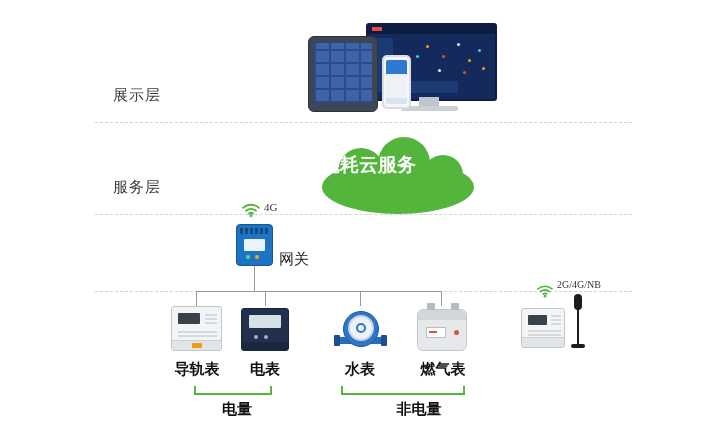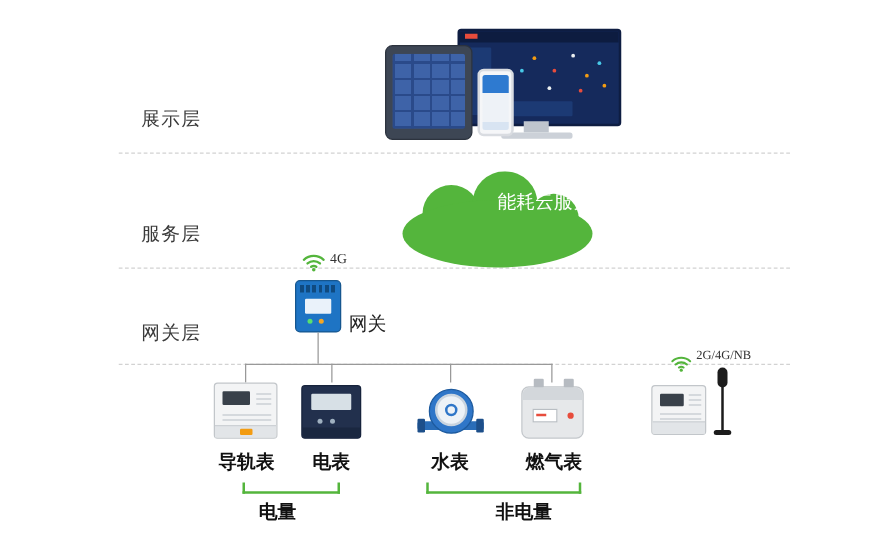--- a/index.html
+++ b/index.html
@@ -16,21 +16,21 @@
   .monitor-screen{position:absolute;left:366px;top:23px;width:127px;height:74px;background:#152a5c;border:2px solid #0e1d42;border-radius:3px;overflow:hidden;z-index:1;}
   .mon-topbar{position:absolute;left:0;top:0;width:100%;height:9px;background:#0d1c40;}
   .mon-chip{position:absolute;left:4px;top:2px;width:10px;height:4px;background:#e74c3c;}
   .mon-panel{position:absolute;background:#1c3a74;border-radius:1px;}
   .dot{position:absolute;width:3px;height:3px;border-radius:50%;}
   .monitor-neck{position:absolute;left:419px;top:97px;width:20px;height:9px;background:#bfc5cd;z-index:1;}
   .monitor-base{position:absolute;left:401px;top:106px;width:57px;height:5px;background:#ccd1d8;border-radius:2px;z-index:1;}
   .phone{position:absolute;left:382px;top:55px;width:29px;height:54px;background:#f5f6f8;border:2px solid #d9dce1;border-radius:5px;box-sizing:border-box;padding:3px 2px;z-index:3;}
   .phone-screen{width:100%;height:100%;border-radius:2px;background:linear-gradient(180deg,#2e7ad0 0 32%,#eef2f7 32% 86%,#d8e4f2 86% 100%);}
   
-  .cloud-title{position:absolute;left:321px;top:152px;width:152px;text-align:right;font-size:15px;font-weight:normal;color:#ffffff;z-index:4;}
+  .cloud-title{position:absolute;left:321px;top:152px;width:152px;text-align:left;font-size:19px;font-weight:bold;color:#ffffff;z-index:4;}
   .cloud-services{position:absolute;left:320px;top:177px;width:156px;display:grid;grid-template-columns:1fr 1fr;row-gap:4px;z-index:4;}
   .cloud-service{font-size:11.5px;font-weight:600;color:#ffffff;text-align:center;}
   
   .signal-label{position:absolute;font-size:11px;color:#333333;font-family:Liberation Serif, serif;}
   .gateway-device{position:absolute;left:236px;top:224px;width:37px;height:42px;background:#1e74c4;border:1px solid #15568f;border-radius:4px;box-sizing:border-box;}
   .gw-terminals{position:absolute;left:3px;top:3px;right:3px;height:6px;background:repeating-linear-gradient(90deg,#0f4a80 0 3px,#1e74c4 3px 5px);}
   .gw-label{position:absolute;left:7px;top:14px;width:21px;height:12px;background:#eaf2fa;border-radius:1px;}
   .gw-led1{position:absolute;left:9px;bottom:6px;width:4px;height:4px;border-radius:50%;background:#57e06f;}
   .gw-led2{position:absolute;left:18px;bottom:6px;width:4px;height:4px;border-radius:50%;background:#f5a623;}
   .gateway-label{position:absolute;left:279px;top:250px;font-size:15px;color:#222222;}
@@ -67,21 +67,20 @@
 <body>
 
 <div id="canvas">
 
   <div class="sep" style="top:122px"></div>
   <div class="sep" style="top:214px"></div>
   <div class="sep" style="top:291px"></div>
 
   <div class="layer-label" style="top:86px">展示层</div>
   <div class="layer-label" style="top:178px">服务层</div>
-  <div class="layer-label" style="top:257px">网关层</div>
 
   <div class="monitor-screen">
     <span class="mon-topbar"></span>
     <span class="mon-chip"></span>
     <span class="mon-panel" style="left:3px;top:13px;width:22px;height:54px"></span>
     <span class="mon-panel" style="left:30px;top:56px;width:60px;height:12px"></span>
     <span class="dot" style="left:58px;top:20px;background:#f39c12"></span>
     <span class="dot" style="left:74px;top:30px;background:#e74c3c"></span>
     <span class="dot" style="left:89px;top:18px;background:#ecf0f1"></span>
     <span class="dot" style="left:100px;top:34px;background:#f39c12"></span>
@@ -186,16 +185,16 @@
   <div class="antenna-top"></div>
   <div class="antenna-base"></div>
 
   <div class="meter-label" style="left:166px;width:62px">导轨表</div>
   <div class="meter-label" style="left:241px;width:48px">电表</div>
   <div class="meter-label" style="left:331px;width:58px">水表</div>
   <div class="meter-label" style="left:412px;width:62px">燃气表</div>
 
   <div class="bracket" style="left:194px;width:74px"></div>
   <div class="bracket" style="left:341px;width:120px"></div>
-  <div class="group-label" style="left:185px;width:74px">电量</div>
+  <div class="group-label" style="left:200px;width:74px">电量</div>
   <div class="group-label" style="left:359px;width:120px">非电量</div>
 
 </div>
 
 </body></html>

